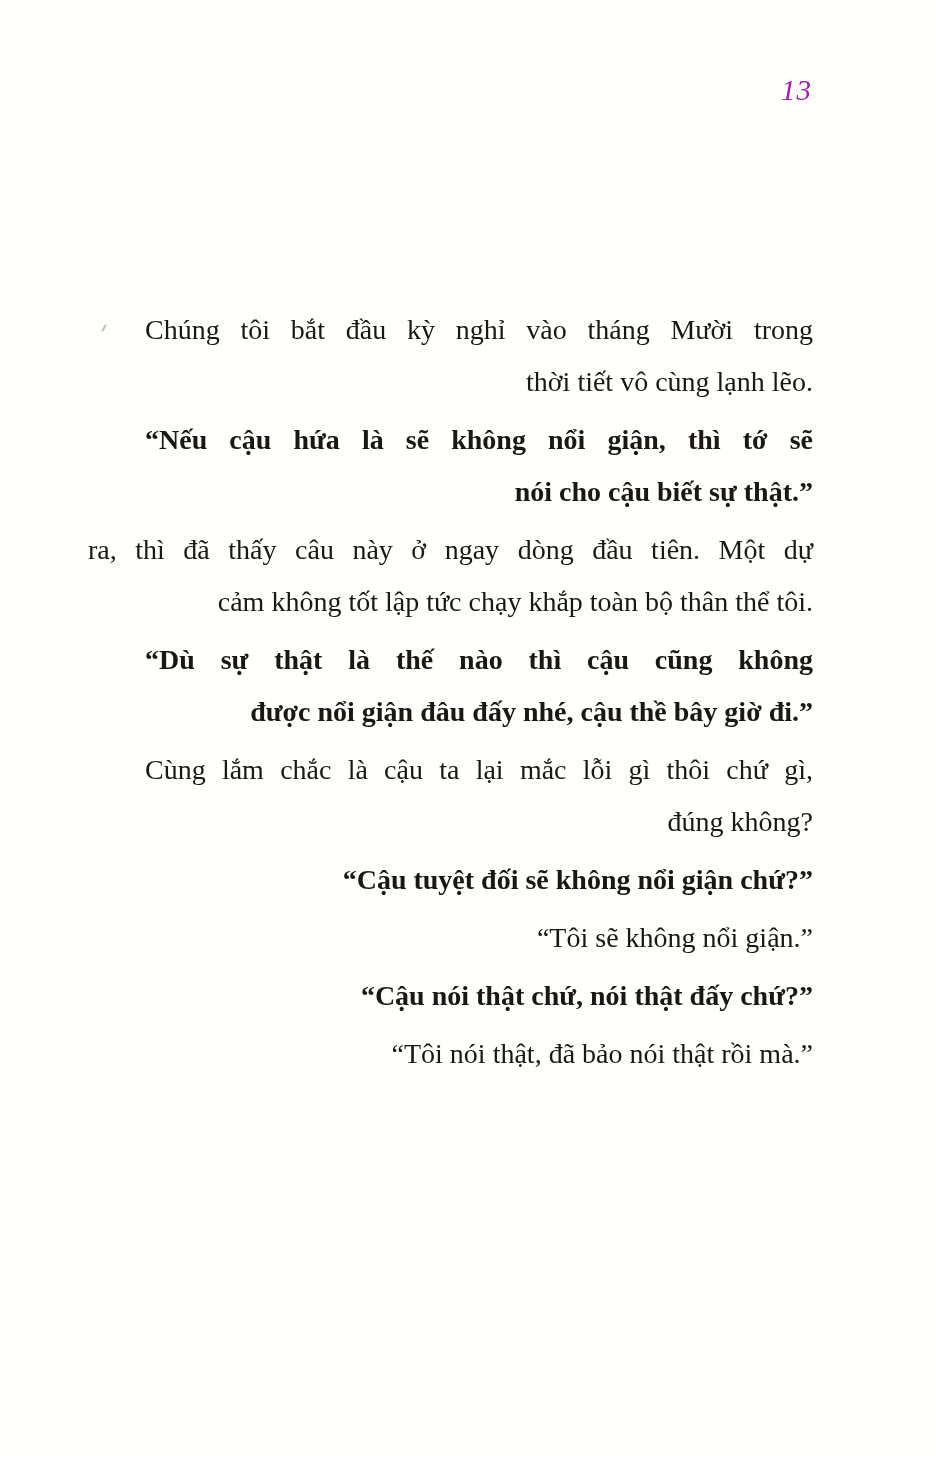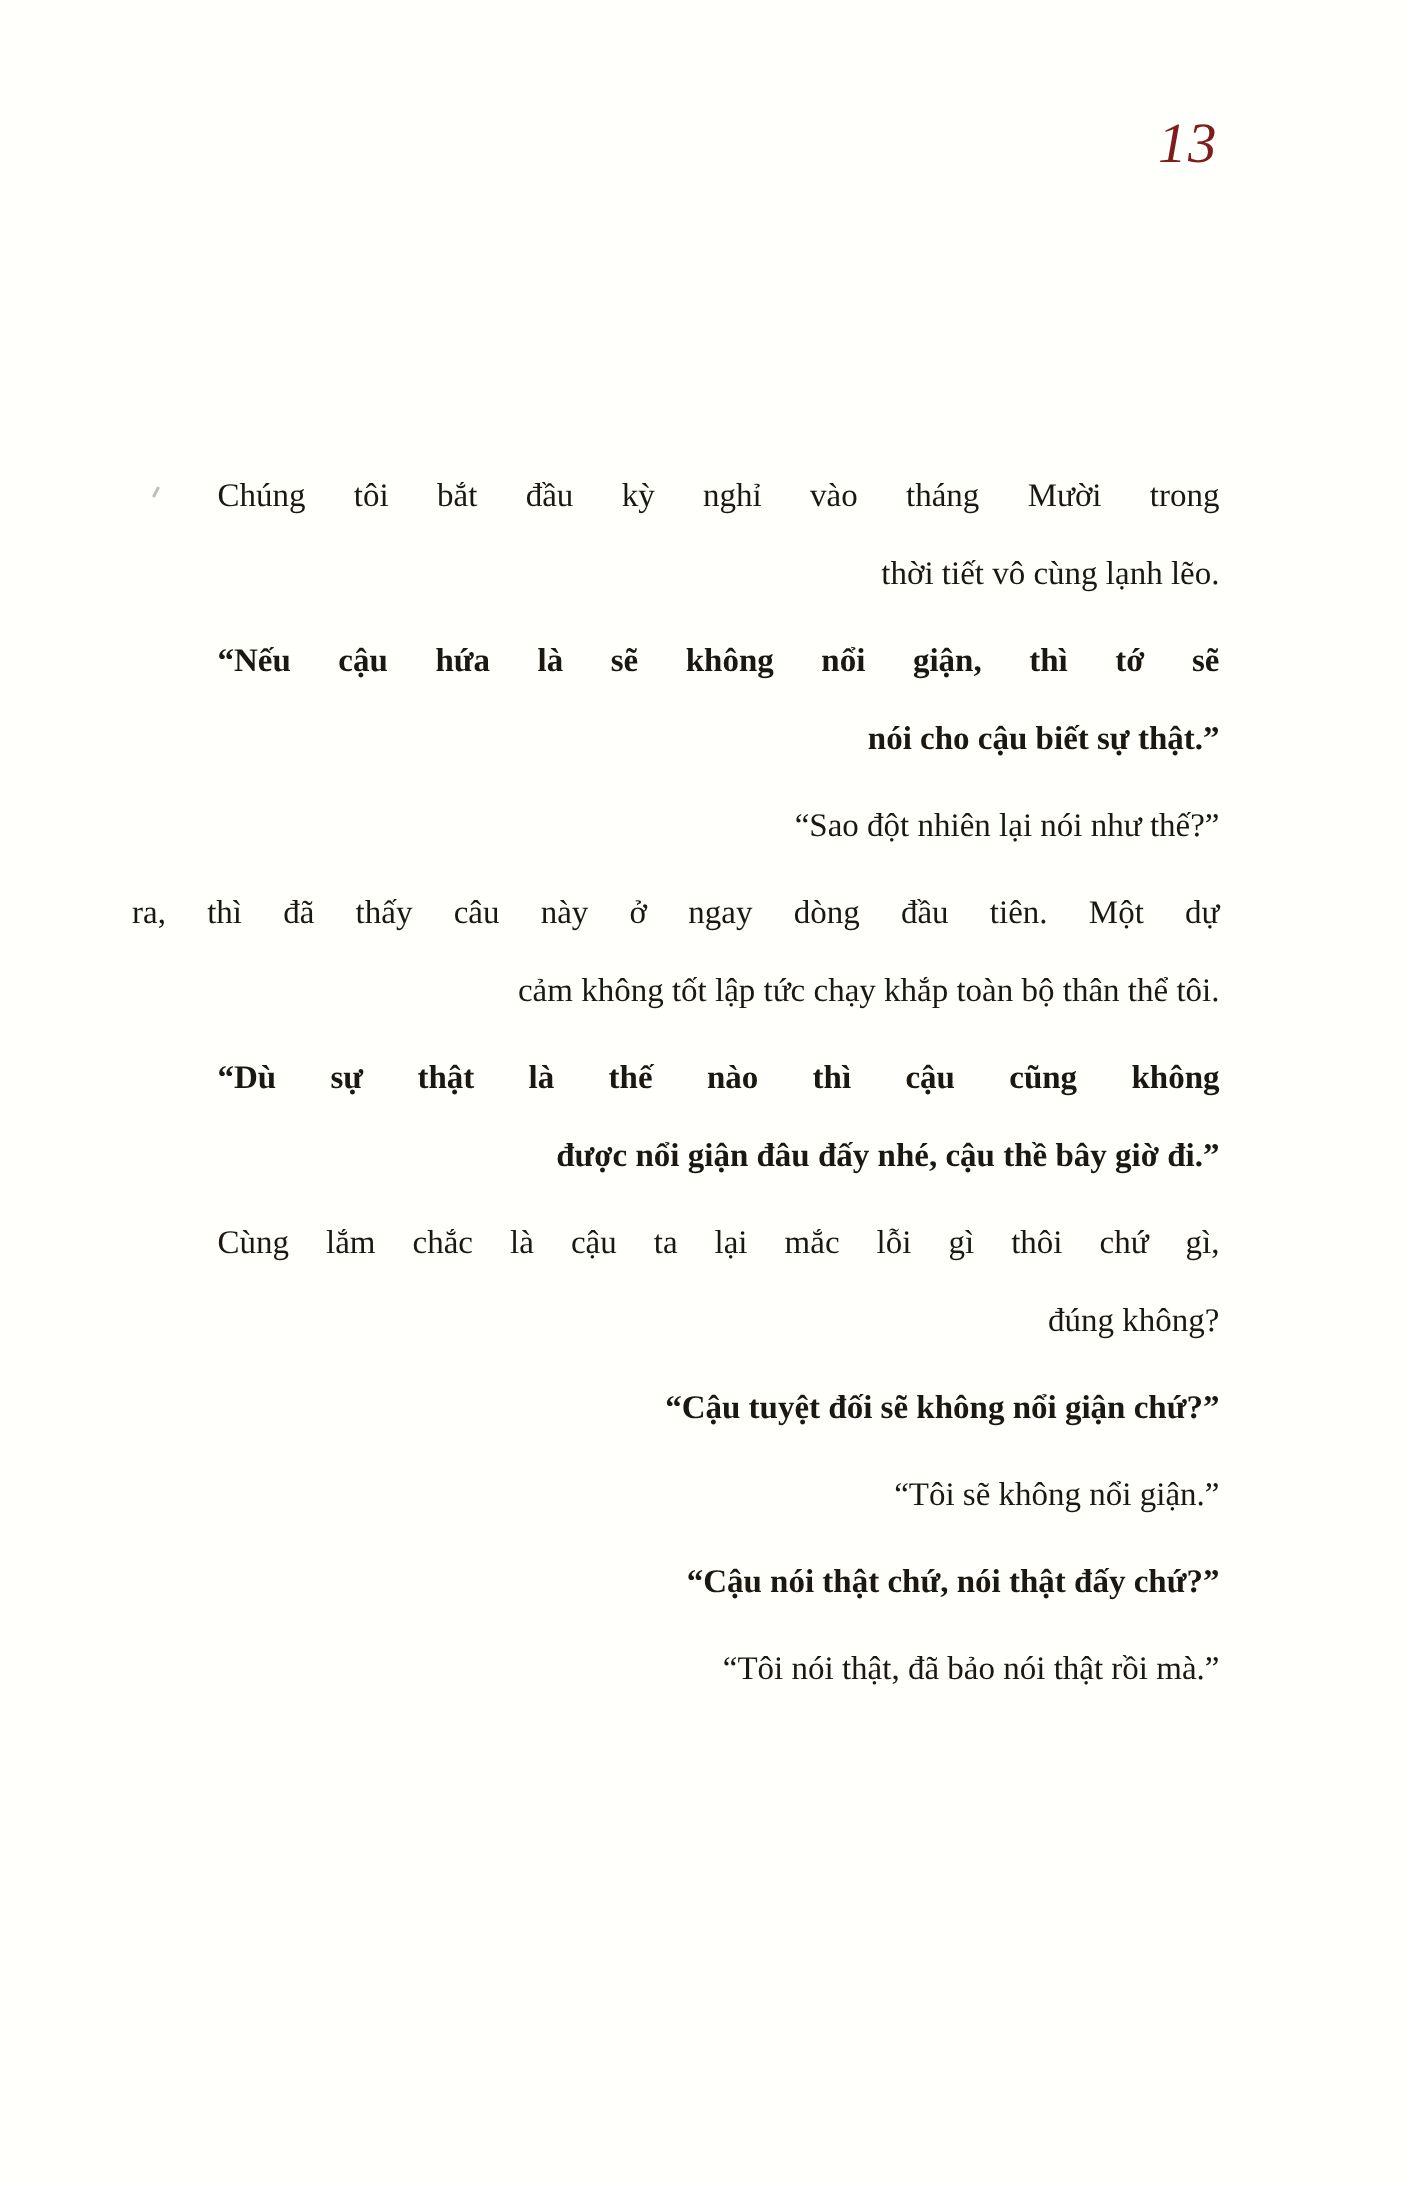--- a/index.html
+++ b/index.html
@@ -13,31 +13,31 @@
     height: 1457px;
     background: #fffffc;
     font-family: "Liberation Serif", "DejaVu Serif", serif;
     color: #1b1812;
     overflow: hidden;
   }
   .page-number {
     position: absolute;
     top: 74px;
     right: 125px;
-    font-size: 38px;
+    font-size: 29px;
     font-style: italic;
-    color: #7f1d1d;
+    color: #a21caf;
     letter-spacing: 1px;
   }
   .text-block {
     position: absolute;
     left: 88px;
     top: 304px;
     width: 725px;
-    font-size: 22px;
+    font-size: 28px;
   }
   .para {
     margin: 0 0 6px 0;
   }
   .para.bold {
     font-weight: bold;
   }
   .line {
     height: 52px;
     line-height: 52px;
@@ -72,23 +72,20 @@
   <div class="text-block">
       <div class="para">
         <div class="line just indent">Chúng tôi bắt đầu kỳ nghỉ vào tháng Mười trong</div>
         <div class="line">thời tiết vô cùng lạnh lẽo.</div>
       </div>
       <div class="para bold">
         <div class="line just indent">“Nếu cậu hứa là sẽ không nổi giận, thì tớ sẽ</div>
         <div class="line">nói cho cậu biết sự thật.”</div>
       </div>
       <div class="para">
-        <div class="line indent">“Sao đột nhiên lại nói như thế?”</div>
-      </div>
-      <div class="para">
         <div class="line just">ra, thì đã thấy câu này ở ngay dòng đầu tiên. Một dự</div>
         <div class="line">cảm không tốt lập tức chạy khắp toàn bộ thân thể tôi.</div>
       </div>
       <div class="para bold">
         <div class="line just indent">“Dù sự thật là thế nào thì cậu cũng không</div>
         <div class="line">được nổi giận đâu đấy nhé, cậu thề bây giờ đi.”</div>
       </div>
       <div class="para">
         <div class="line just indent">Cùng lắm chắc là cậu ta lại mắc lỗi gì thôi chứ gì,</div>
         <div class="line">đúng không?</div>

